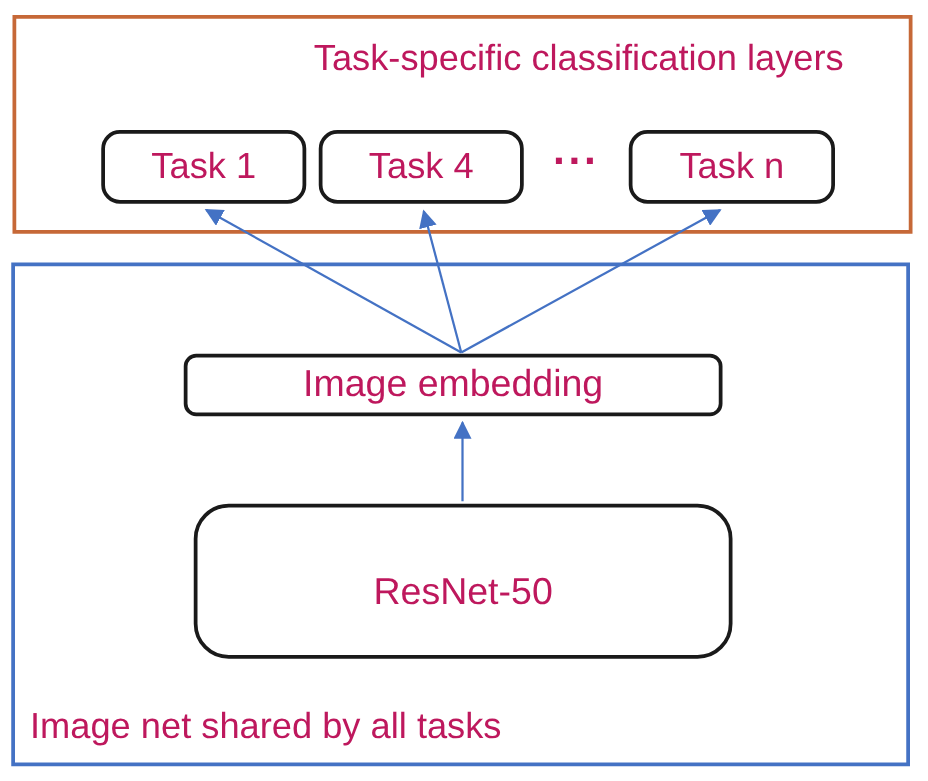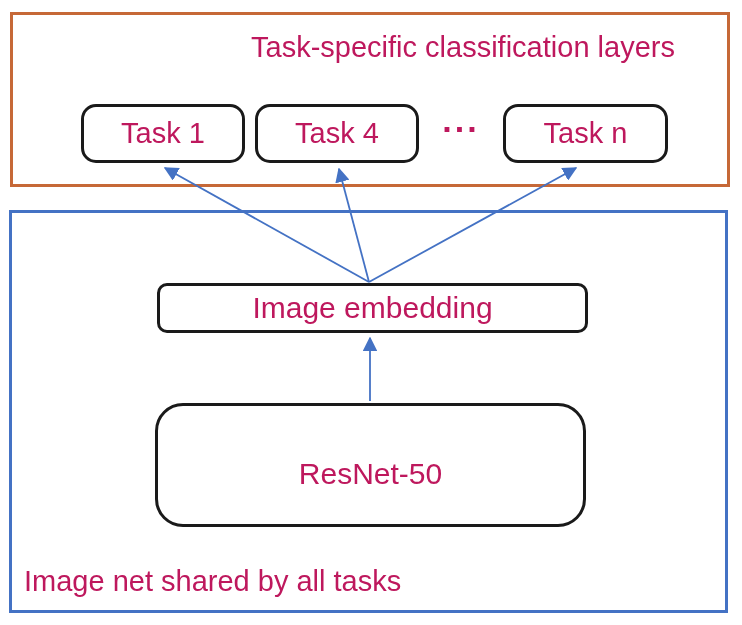--- a/index.html
+++ b/index.html
@@ -76,21 +76,21 @@
     align-items: center;
     justify-content: center;
     font-size: 34px;
     font-weight: 700;
     letter-spacing: 3px;
   }
   .ellipsis span {
     transform: translateY(-13px);
   }
   .embedding-box {
-    left: 145px;
+    left: 135px;
     top: 70px;
     width: 431px;
     height: 50px;
     border-radius: 10px;
     font-size: 30px;
   }
   .backbone-box {
     left: 143px;
     top: 190px;
     width: 431px;

